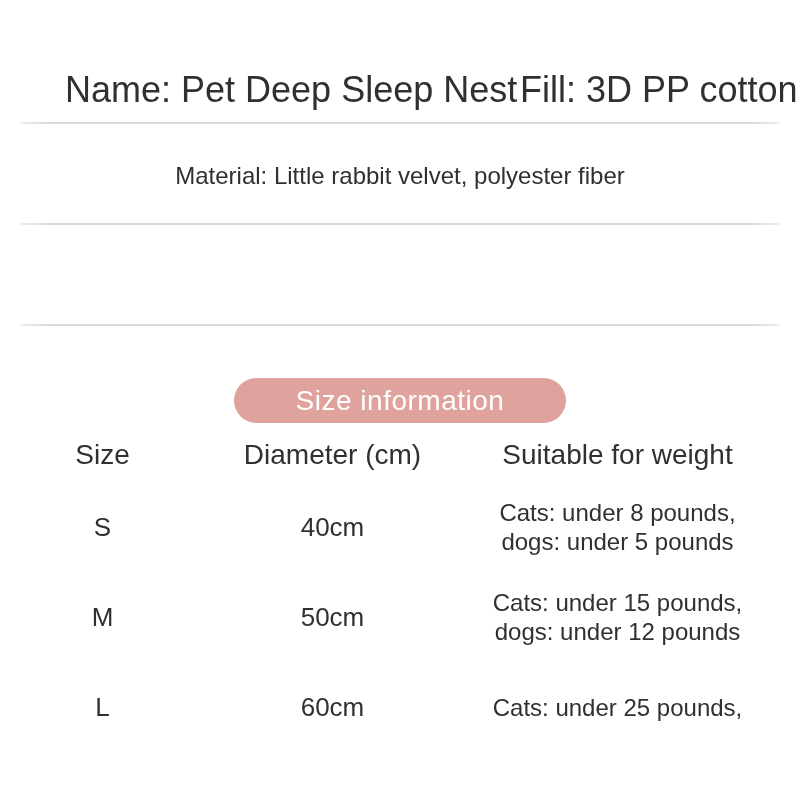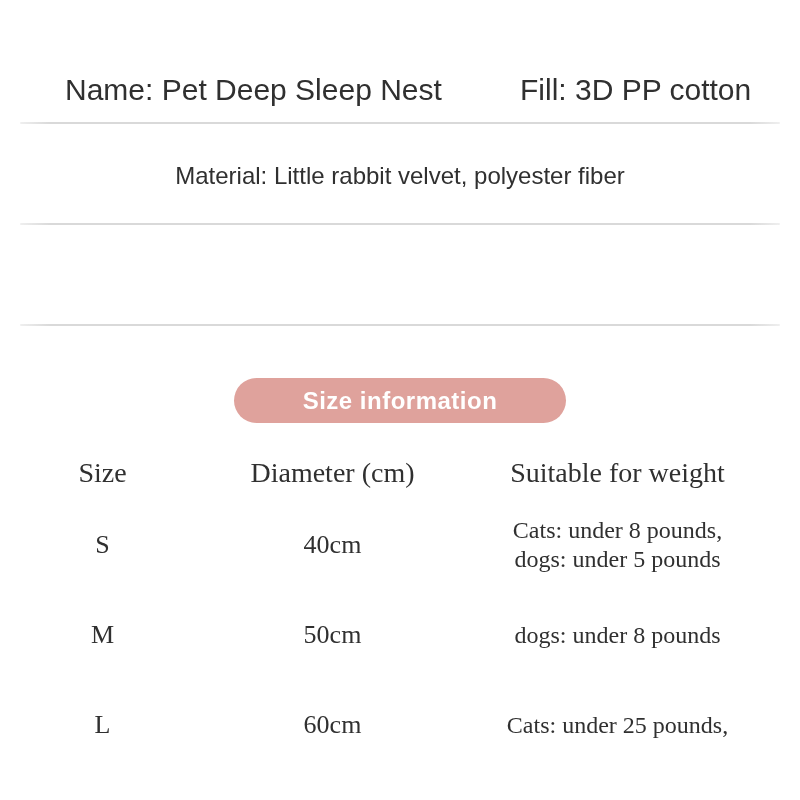--- a/index.html
+++ b/index.html
@@ -20,21 +20,21 @@
     width: 800px;
     height: 800px;
     background: var(--background);
     overflow: hidden;
   }
   
   .spec-row-1 {
     position: absolute;
     top: 76px; left: 0; right: 0;
     height: 28px;
-    font-size: 30px;
+    font-size: 36px;
     line-height: 28px;
   }
   .spec-name { position: absolute; left: 65px; white-space: nowrap; }
   .spec-fill { position: absolute; left: 520px; white-space: nowrap; }
   .divider {
     position: absolute;
     left: 20px;
     width: 760px;
     height: 2px;
     background: linear-gradient(to right,
@@ -63,35 +63,34 @@
     width: 332px;
     height: 45px;
     background: var(--badge-background);
     border-radius: 23px;
     display: flex;
     align-items: center;
     justify-content: center;
   }
   .size-badge-label {
     color: var(--badge-text);
-    font-size: 24px;
-    font-weight: bold;
+    font-size: 28px;
+    font-weight: normal;
     letter-spacing: 0.5px;
     white-space: nowrap;
   }
   
   .size-table {
     position: absolute;
-    top: 445px;
+    top: 427px;
     left: 0;
     display: grid;
     grid-template-columns: 205px 255px 315px;
     grid-template-rows: 55px 90px 90px 90px;
     width: 800px;
-    font-family: Liberation Serif, serif;
   }
   .t-row { display: contents; }
   .t-cell {
     display: flex;
     align-items: center;
     justify-content: center;
     text-align: center;
     font-size: 26px;
     line-height: 30px;
     white-space: nowrap;
@@ -140,21 +139,22 @@
       <div class="t-cell t-weight">
         <div>Cats: under 8 pounds,</div>
         <div>dogs: under 5 pounds</div>
       </div>
     </div>
 
     <div class="t-row">
       <div class="t-cell">M</div>
       <div class="t-cell">50cm</div>
       <div class="t-cell t-weight">
-        <div>dogs: under 8 pounds</div>
+        <div>Cats: under 15 pounds,</div>
+        <div>dogs: under 12 pounds</div>
       </div>
     </div>
 
     <div class="t-row">
       <div class="t-cell">L</div>
       <div class="t-cell">60cm</div>
       <div class="t-cell t-weight">
         <div>Cats: under 25 pounds,</div>
       </div>
     </div>

